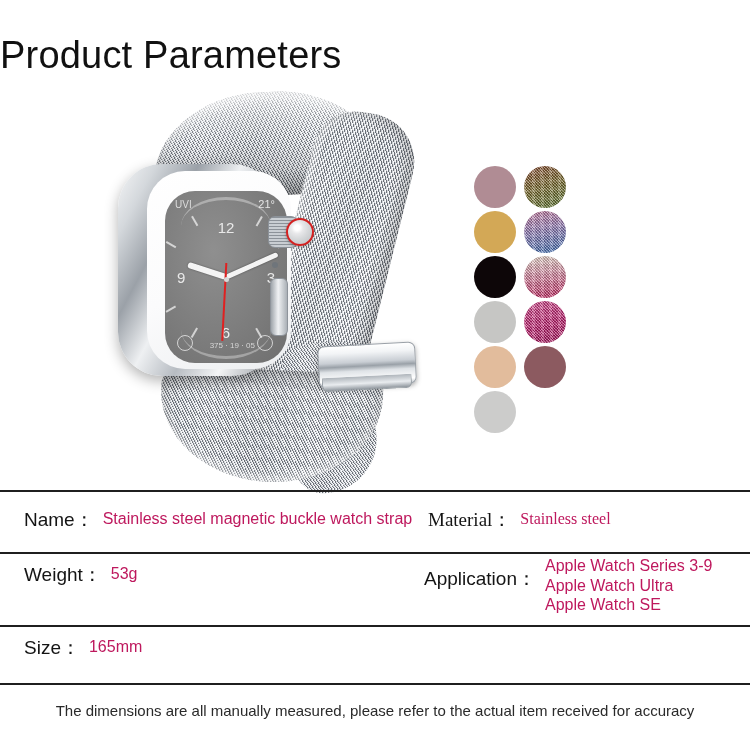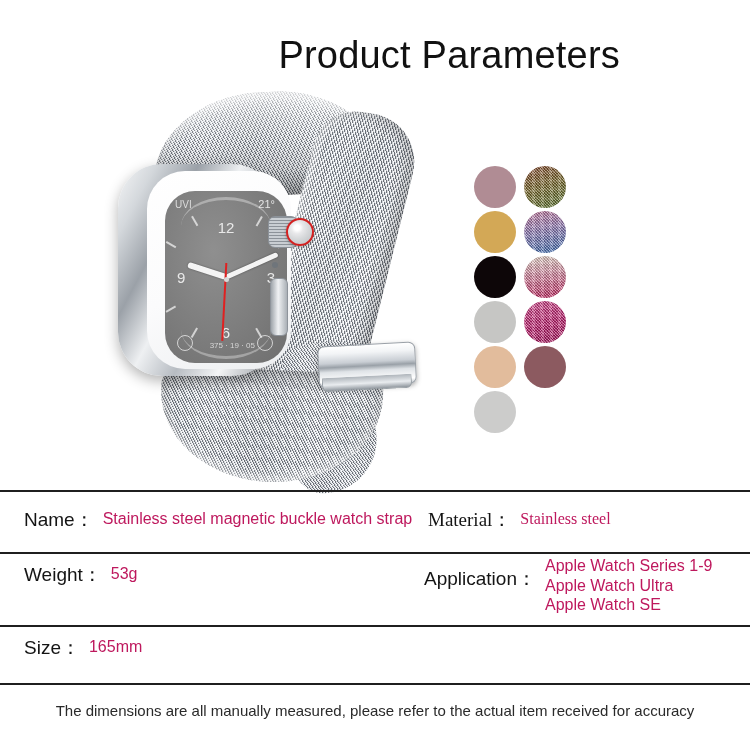--- a/index.html
+++ b/index.html
@@ -15,21 +15,21 @@
     font-family: "Liberation Sans", sans-serif;
     color: #1a1a1a;
   }
 
   
   .page-title {
     position: absolute;
     top: 34px;
     left: 0;
     width: 620px;
-    text-align: right;
+    text-align: left;
     font-size: 38px;
     font-weight: 400;
     letter-spacing: 0.2px;
     color: #111111;
   }
 
   
   .hero {
     position: absolute;
     top: 92px;
@@ -456,21 +456,21 @@
   </div>
 
   <div class="cell weight-cell">
     <span class="label">Weight：</span>
     <span class="value">53g</span>
   </div>
 
   <div class="cell application-cell">
     <span class="label">Application：</span>
     <span class="value multiline">
-      <span>Apple Watch Series 1-9</span>
+      <span>Apple Watch Series 3-9</span>
       <span>Apple Watch Ultra</span>
       <span>Apple Watch SE</span>
     </span>
   </div>
 
   <div class="cell size-cell">
     <span class="label">Size：</span>
     <span class="value">165mm</span>
   </div>
 </div>

